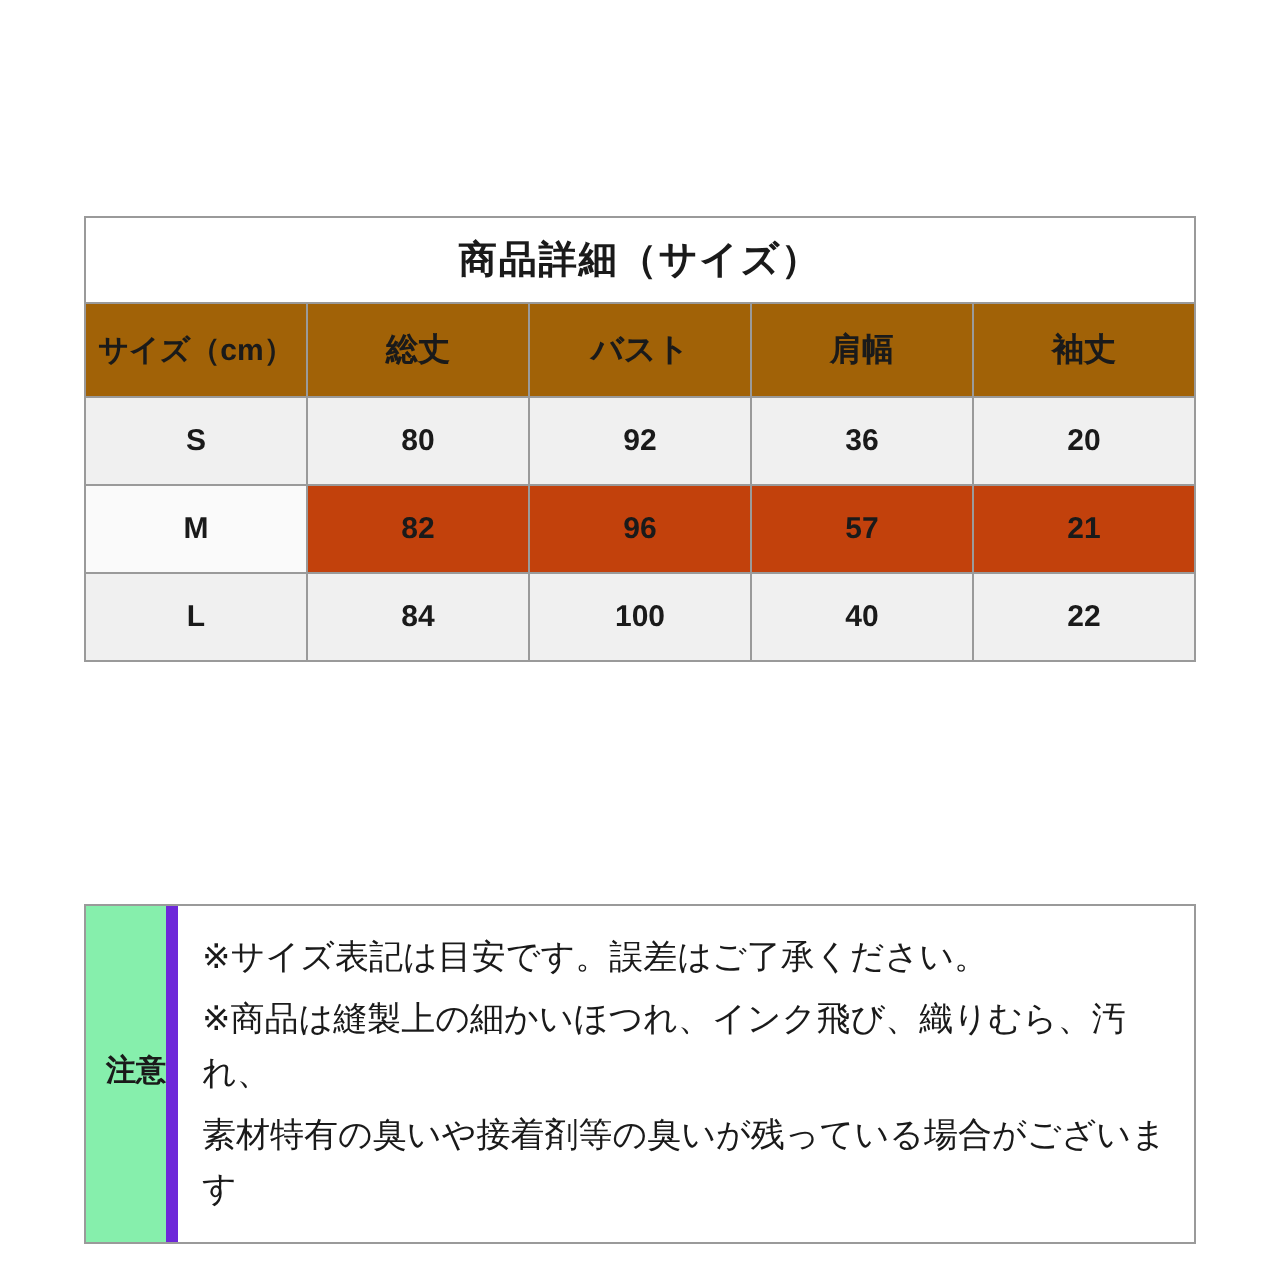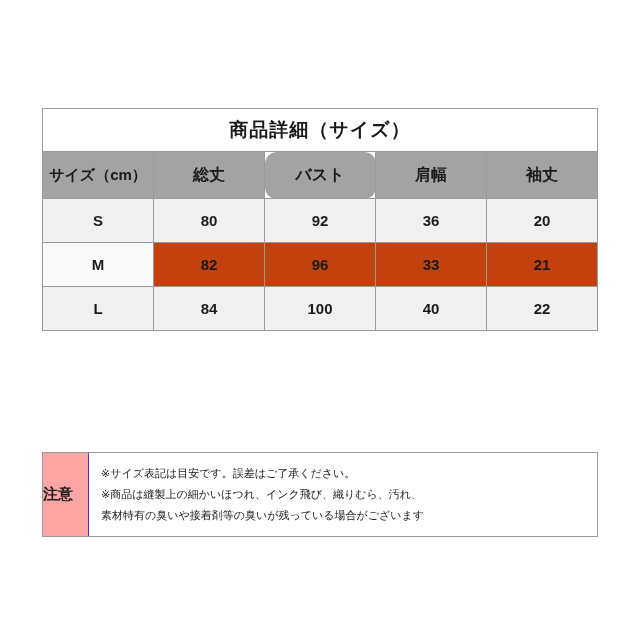--- a/index.html
+++ b/index.html
@@ -43,21 +43,21 @@
   }
   .title-cell {
     height: 40px;
     font-size: 19px;
     letter-spacing: 1px;
     background: #ffffff;
     border-bottom: 1px solid #9a9a9a;
   }
   thead.head-row th {
     height: 44px;
-    background: #a3a3a3;
+    background: #a16207;
     font-size: 16px;
   }
   thead.head-row th.first-col {
     font-size: 15px;
   }
   tbody.body-rows td {
     height: 41px;
     font-size: 15px;
     font-weight: bold;
   }
@@ -82,42 +82,42 @@
     top: 452px;
     width: 556px;
     display: flex;
     border: 1px solid #9a9a9a;
     background: #ffffff;
     box-sizing: border-box;
   }
   .notes-label {
     width: 46px;
     flex: 0 0 46px;
-    background: #fca5a5;
-    border-right: 1px solid #6d28d9;
+    background: #86efac;
+    border-right: 6px solid #6d28d9;
     display: flex;
     align-items: center;
-    justify-content: flex-start;
+    justify-content: flex-end;
     box-sizing: border-box;
   }
   .notes-label span {
     font-size: 15px;
     font-weight: bold;
     line-height: 1.25;
     text-align: center;
     letter-spacing: 0px;
   }
   .notes-body {
     flex: 1 1 auto;
     padding: 12px 8px 12px 12px;
     box-sizing: border-box;
   }
   .notes-body p {
     margin: 0 0 3px 0;
-    font-size: 11px;
+    font-size: 17px;
     line-height: 1.62;
     color: #1a1a1a;
     letter-spacing: 0px;
   }
   .notes-body p:last-child {
     margin-bottom: 0;
   }
 </style>
 </head>
 <body>
@@ -128,38 +128,38 @@
     <table class="size-table">
       <thead>
         <tr>
           <th class="title-cell" colspan="5">商品詳細（サイズ）</th>
         </tr>
       </thead>
       <thead class="head-row">
         <tr>
           <th class="first-col" style="width:132px;">サイズ（cm）</th>
           <th style="width:106px;">総丈</th>
-          <th style="width:106px;border-radius:12px;">バスト</th>
+          <th style="width:106px;">バスト</th>
           <th style="width:106px;">肩幅</th>
           <th style="width:106px;">袖丈</th>
         </tr>
       </thead>
       <tbody class="body-rows">
         <tr class="row-even">
           <td class="label-col">S</td>
           <td>80</td>
           <td>92</td>
           <td>36</td>
           <td>20</td>
         </tr>
         <tr class="row-odd">
           <td class="label-col">M</td>
           <td>82</td>
           <td>96</td>
-          <td>33</td>
+          <td>57</td>
           <td>21</td>
         </tr>
         <tr class="row-even">
           <td class="label-col">L</td>
           <td>84</td>
           <td>100</td>
           <td>40</td>
           <td>22</td>
         </tr>
       </tbody>

